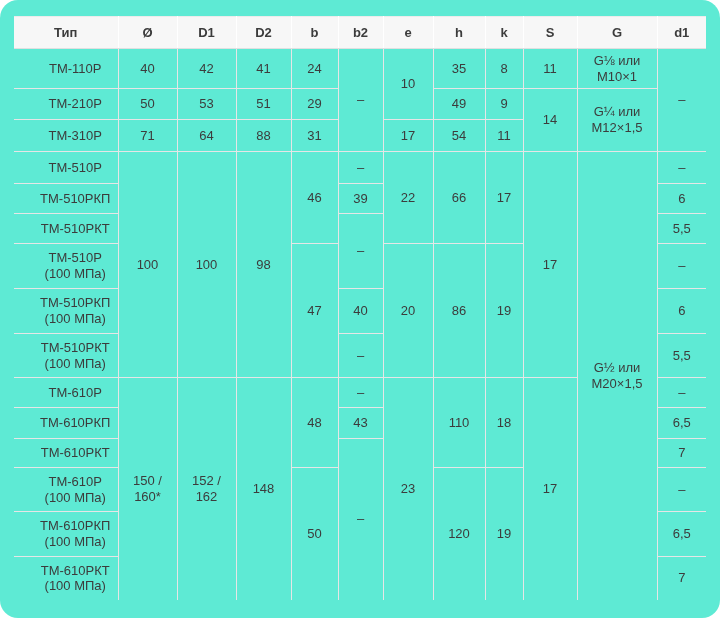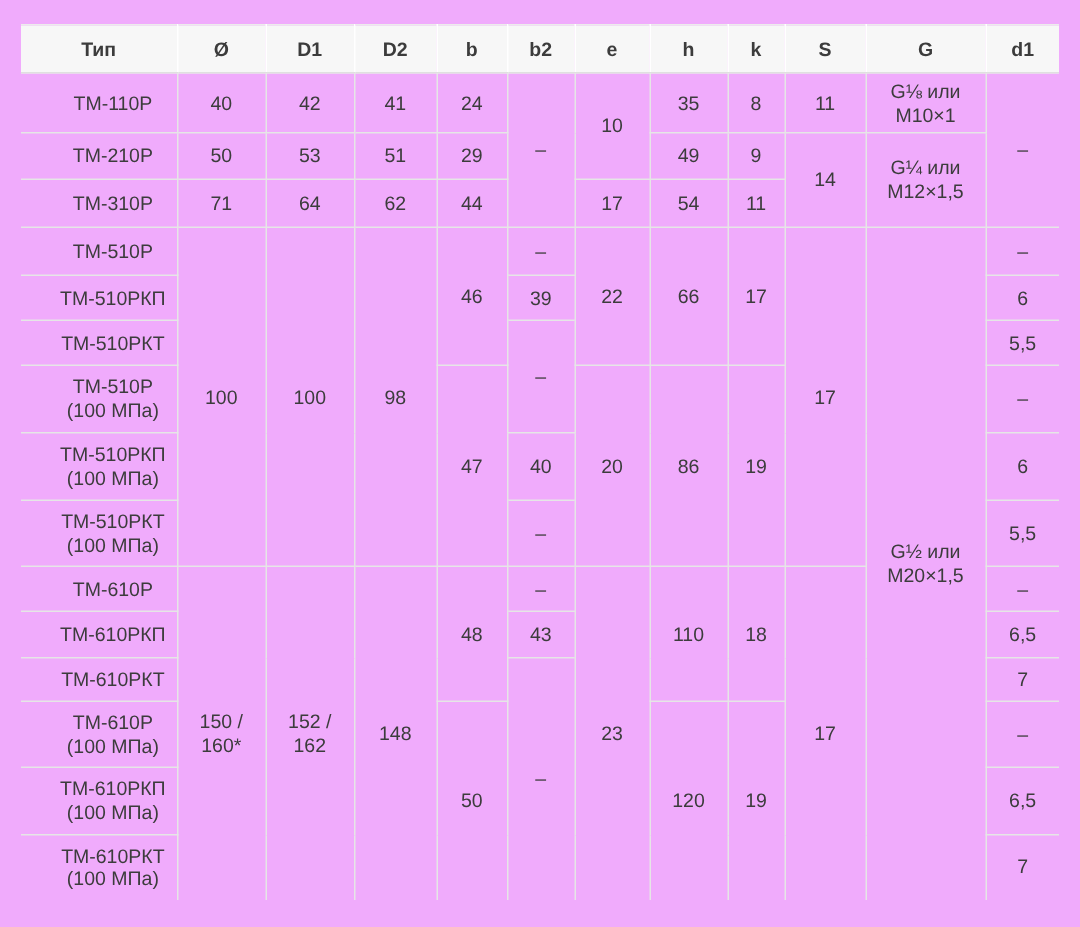--- a/index.html
+++ b/index.html
@@ -5,22 +5,23 @@
   html, body {
     margin: 0;
     padding: 0;
     background: #ffffff;
     font-family: "Liberation Sans", "DejaVu Sans", sans-serif;
   }
   .page {
     position: relative;
     width: 720px;
     height: 618px;
-    background: #f0abfc;
+    background: #5eead4;
     overflow: hidden;
+    border-radius: 18px;
   }
   .table-wrap {
     position: absolute;
     left: 14px;
     top: 16px;
   }
   table.spec-table {
     border-collapse: collapse;
     table-layout: fixed;
     width: 692px;
@@ -120,22 +121,22 @@
             <td>49</td>
             <td>9</td>
             <td rowspan="2">14</td>
             <td rowspan="2">G¼ или
 M12×1,5</td>
           </tr>
           <tr style="height: 32px;">
             <td class="type-cell no-left">ТМ-310Р</td>
             <td>71</td>
             <td>64</td>
-            <td>62</td>
-            <td>44</td>
+            <td>88</td>
+            <td>31</td>
             <td>17</td>
             <td>54</td>
             <td>11</td>
           </tr>
           <tr style="height: 32px;">
             <td class="type-cell no-left">ТМ-510Р</td>
             <td rowspan="6">100</td>
             <td rowspan="6">100</td>
             <td rowspan="6">98</td>
             <td rowspan="3">46</td>

